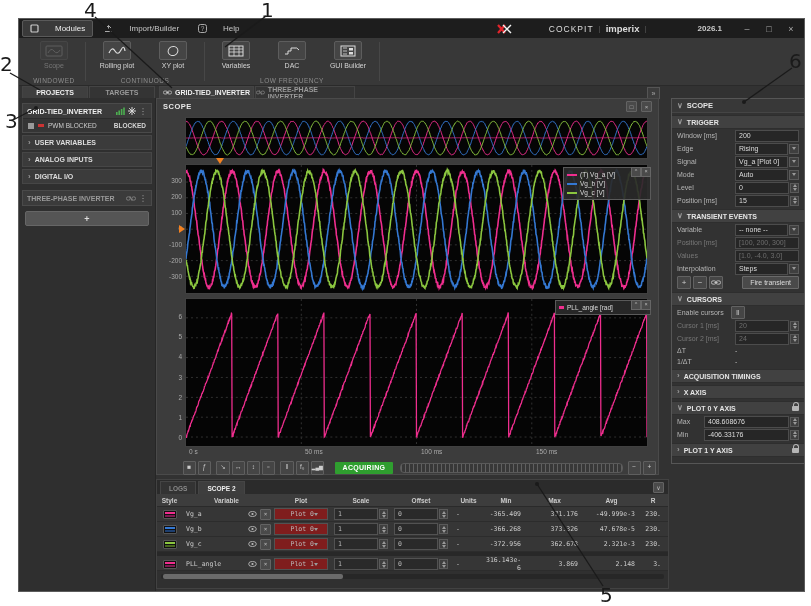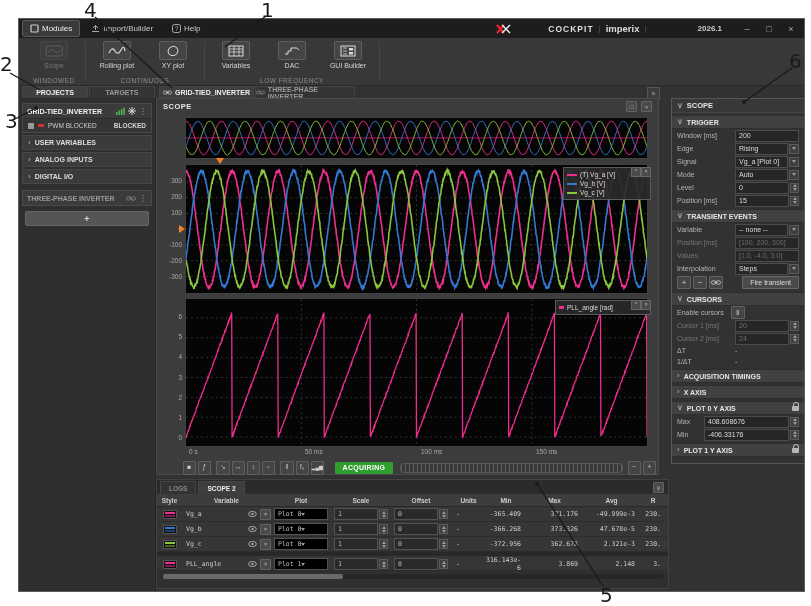--- a/index.html
+++ b/index.html
@@ -4,27 +4,27 @@
 <style>
   html,body{margin:0;padding:0;background:#fff;}
   .page{position:relative;width:811px;height:606px;background:#fff;overflow:hidden;
         font-family:"Liberation Sans",sans-serif;-webkit-font-smoothing:antialiased;}
   .abs{position:absolute;}
   .window{position:absolute;left:18px;top:18px;width:787px;height:574px;background:#323232;
           border:1px solid #5c5c5c;box-sizing:border-box;overflow:hidden;}
   
   .titlebar{position:absolute;left:0;top:0;width:100%;height:19px;background:#1d1d1d;
             display:flex;align-items:center;color:#c8c8c8;font-size:8px;}
-  .menu-btn{display:flex;align-items:center;gap:3px;padding:0 7px;height:15px;margin-left:3px;
+  .menu-btn{display:flex;align-items:center;gap:16px;padding:0 7px;height:15px;margin-left:3px;
             border:1px solid transparent;border-radius:2px;cursor:default;}
   .menu-btn.active{background:#3a3a3a;border-color:#5a5a5a;color:#eee;}
   .mico{width:9px;height:9px;display:inline-block;}
   .brand{margin-left:auto;display:flex;align-items:center;gap:5px;color:#ddd;}
   .brand .sep{color:#555;}
-  .brand .product{font-weight:bold;letter-spacing:1px;font-size:8.5px;margin-left:32px;}
+  .brand .product{font-weight:normal;letter-spacing:1px;font-size:8.5px;margin-left:32px;}
   .brand .company{font-weight:bold;font-size:9.5px;}
   .brand .version{font-weight:bold;font-size:8px;color:#ccc;padding-left:46px;}
   .winbtns{display:flex;margin-left:14px;margin-right:2px;}
   .winbtn{width:22px;height:17px;display:flex;align-items:center;justify-content:center;
           color:#aaa;font-size:9px;}
   
   .ribbon{position:absolute;left:0;top:19px;width:100%;height:48px;background:#383838;
           border-bottom:1px solid #2a2a2a;display:flex;align-items:stretch;padding-left:6px;box-sizing:border-box;}
   .rgroup{display:flex;flex-direction:column;align-items:center;padding:3px 6px 1px 6px;}
   .ritems{display:flex;gap:10px;flex:1;}
@@ -100,22 +100,22 @@
   .thead>div{text-align:center;}
   .trow{height:15px;background:#363636;border-bottom:1px solid #2c2c2c;
         font-family:"DejaVu Sans Mono",monospace;font-size:6.5px;color:#ccc;}
   .trow .num{text-align:right;padding-right:5px;}
   .swatch{width:14px;height:9px;background:#101010;border:1px solid #555;border-radius:1px;margin:0 auto;
           display:flex;flex-direction:column;justify-content:center;gap:1px;padding:0 1px;box-sizing:border-box;}
   .swatch i{display:block;height:2px;}
   .varcell{display:flex;align-items:center;gap:3px;padding-left:4px;}
   .varcell .vname{flex:1;}
   .cellctl{display:flex;align-items:center;gap:1px;padding:0 3px;}
-  .selbox{flex:1;height:10px;background:#000000;border:1px solid #525252;color:#bbb;font-size:6.5px;
-          display:flex;align-items:center;padding:0 3px;justify-content:flex-start;}
+  .selbox{flex:1;height:10px;background:#7f1d1d;border:1px solid #525252;color:#bbb;font-size:6.5px;
+          display:flex;align-items:center;padding:0 9px;justify-content:flex-end;}
   .inbox{flex:1;height:10px;background:#2a2a2a;border:1px solid #525252;color:#bbb;font-size:6.5px;
          display:flex;align-items:center;padding:0 3px;}
   .spin{width:9px;height:10px;background:#3f3f3f;border:1px solid #5a5a5a;display:flex;flex-direction:column;
         align-items:center;justify-content:center;gap:1px;box-sizing:border-box;}
   .spin i{width:0;height:0;border-left:2.5px solid transparent;border-right:2.5px solid transparent;}
   .spin .up{border-bottom:3px solid #999;}
   .spin .dn{border-top:3px solid #999;}
   .ddarrow{width:0;height:0;border-left:2.5px solid transparent;border-right:2.5px solid transparent;
            border-top:3px solid #999;}
   .tsep{height:4px;background:#282828;}

